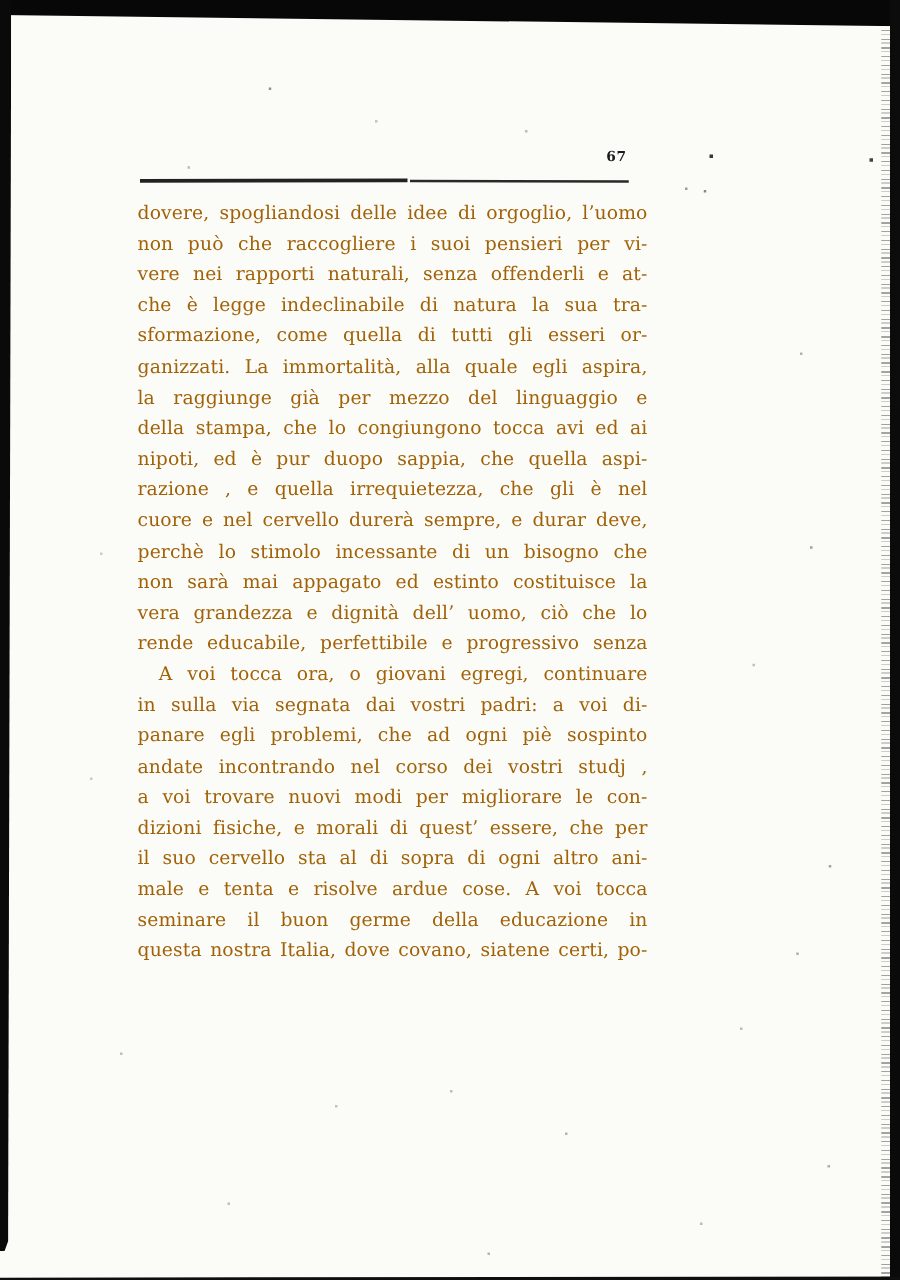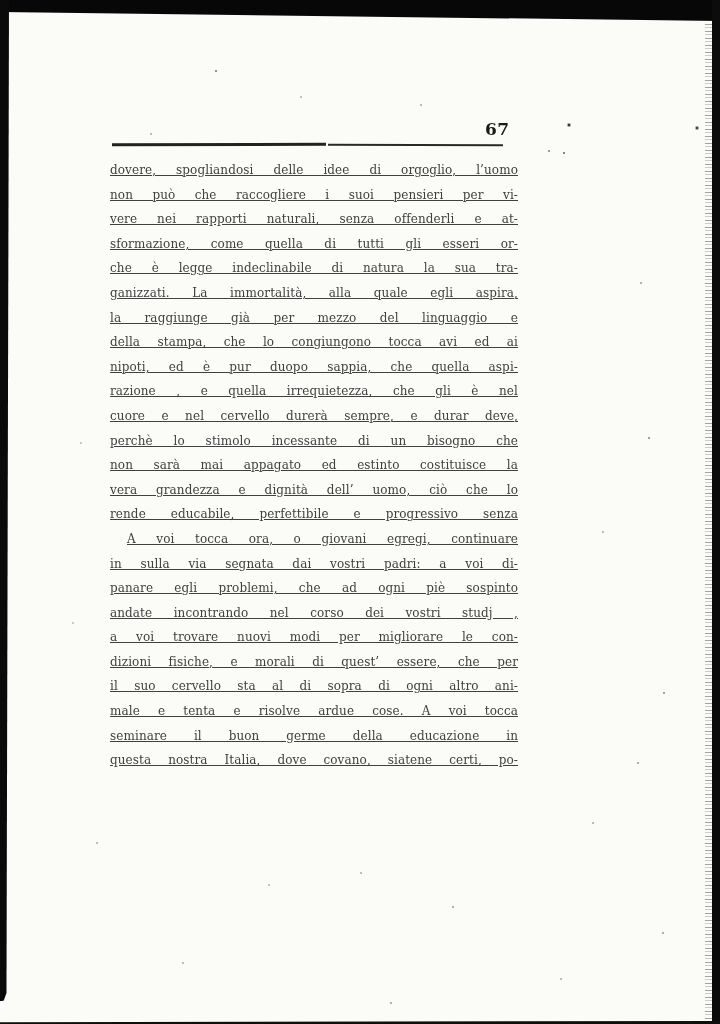--- a/index.html
+++ b/index.html
@@ -94,21 +94,21 @@
       80px 442px 0 0 rgba(110,110,110,0.35),
       72px 622px 0 0 rgba(110,110,110,0.35),
       96px 842px 0 0 rgba(100,100,100,0.4);
     z-index: 4;
   }
 
   
   .page-number {
     position: absolute;
     left: 485px; top: 119px;
-    font-size: 17px;
+    font-size: 11px;
     font-weight: 700;
     color: #1c1a18;
     letter-spacing: 0.5px;
     z-index: 3;
   }
   .head-rule-left {
     position: absolute;
     left: 112px; top: 143px;
     width: 214px; height: 2.6px;
     background: #242220;
@@ -122,24 +122,23 @@
     background: #2b2927;
     transform: rotate(0.1deg);
     z-index: 3;
   }
 
   
   .text-block {
     position: absolute;
     left: 110px; top: 158px;
     width: 408px;
-    color: #404040;
-    font-size: 12px;
+    color: #a16207;
+    font-size: 15px;
     z-index: 3;
-    text-decoration: underline;
   }
   .line {
     height: 24.6px;
     line-height: 24.6px;
     text-align: justify;
     text-align-last: justify;
     white-space: nowrap;
     letter-spacing: 0.1px;
   }
   .line.no-just {
@@ -160,22 +159,22 @@
 <div class="speckles"></div>
 
 <div class="page-number">67</div>
 <div class="head-rule-left"></div>
 <div class="head-rule-right"></div>
 
 <div class="text-block">
     <div class="line">dovere, spogliandosi delle idee di orgoglio, l’uomo</div>
     <div class="line">non può che raccogliere i suoi pensieri per vi-</div>
     <div class="line">vere nei rapporti naturali, senza offenderli e at-</div>
+    <div class="line">che è legge indeclinabile di natura la sua tra-</div>
     <div class="line">sformazione, come quella di tutti gli esseri or-</div>
-    <div class="line">che è legge indeclinabile di natura la sua tra-</div>
     <div class="line">ganizzati. La immortalità, alla quale egli aspira,</div>
     <div class="line">la raggiunge già per mezzo del linguaggio e</div>
     <div class="line">della stampa, che lo congiungono tocca avi ed ai</div>
     <div class="line">nipoti, ed è pur duopo sappia, che quella aspi-</div>
     <div class="line">razione , e quella irrequietezza, che gli è nel</div>
     <div class="line">cuore e nel cervello durerà sempre, e durar deve,</div>
     <div class="line">perchè lo stimolo incessante di un bisogno che</div>
     <div class="line">non sarà mai appagato ed estinto costituisce la</div>
     <div class="line">vera grandezza e dignità dell’ uomo, ciò che lo</div>
     <div class="line">rende educabile, perfettibile e progressivo senza</div>

